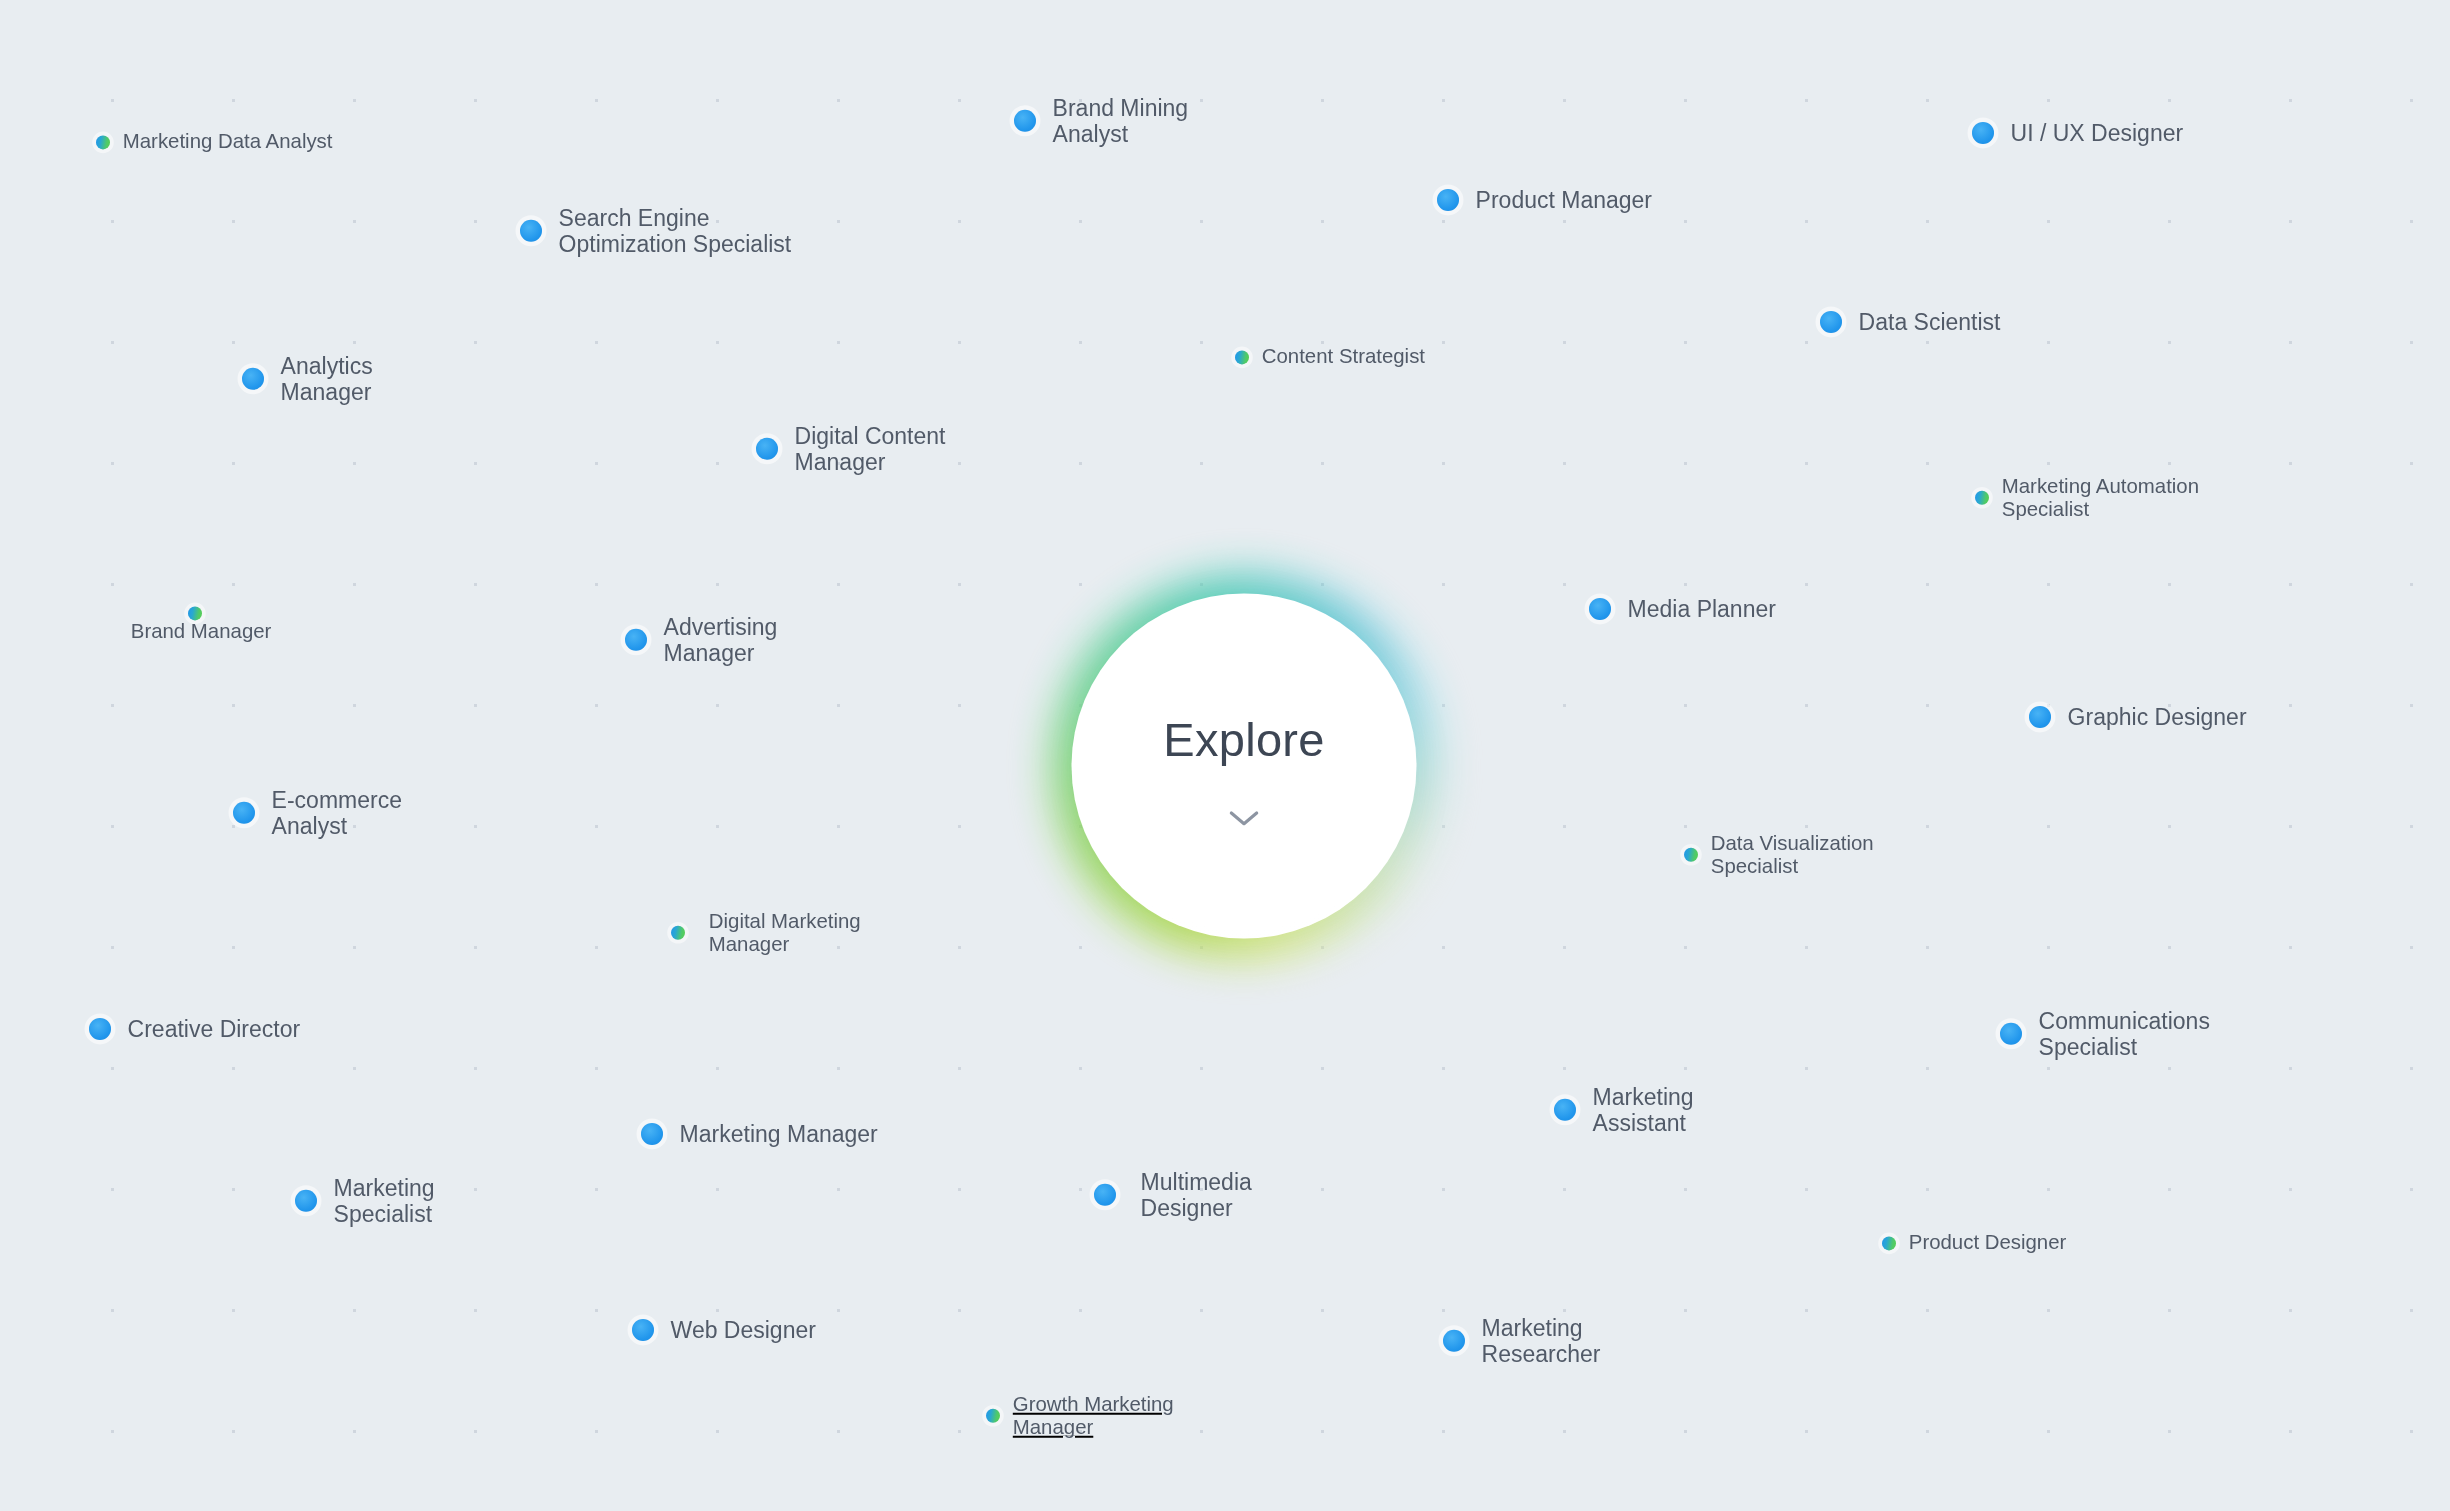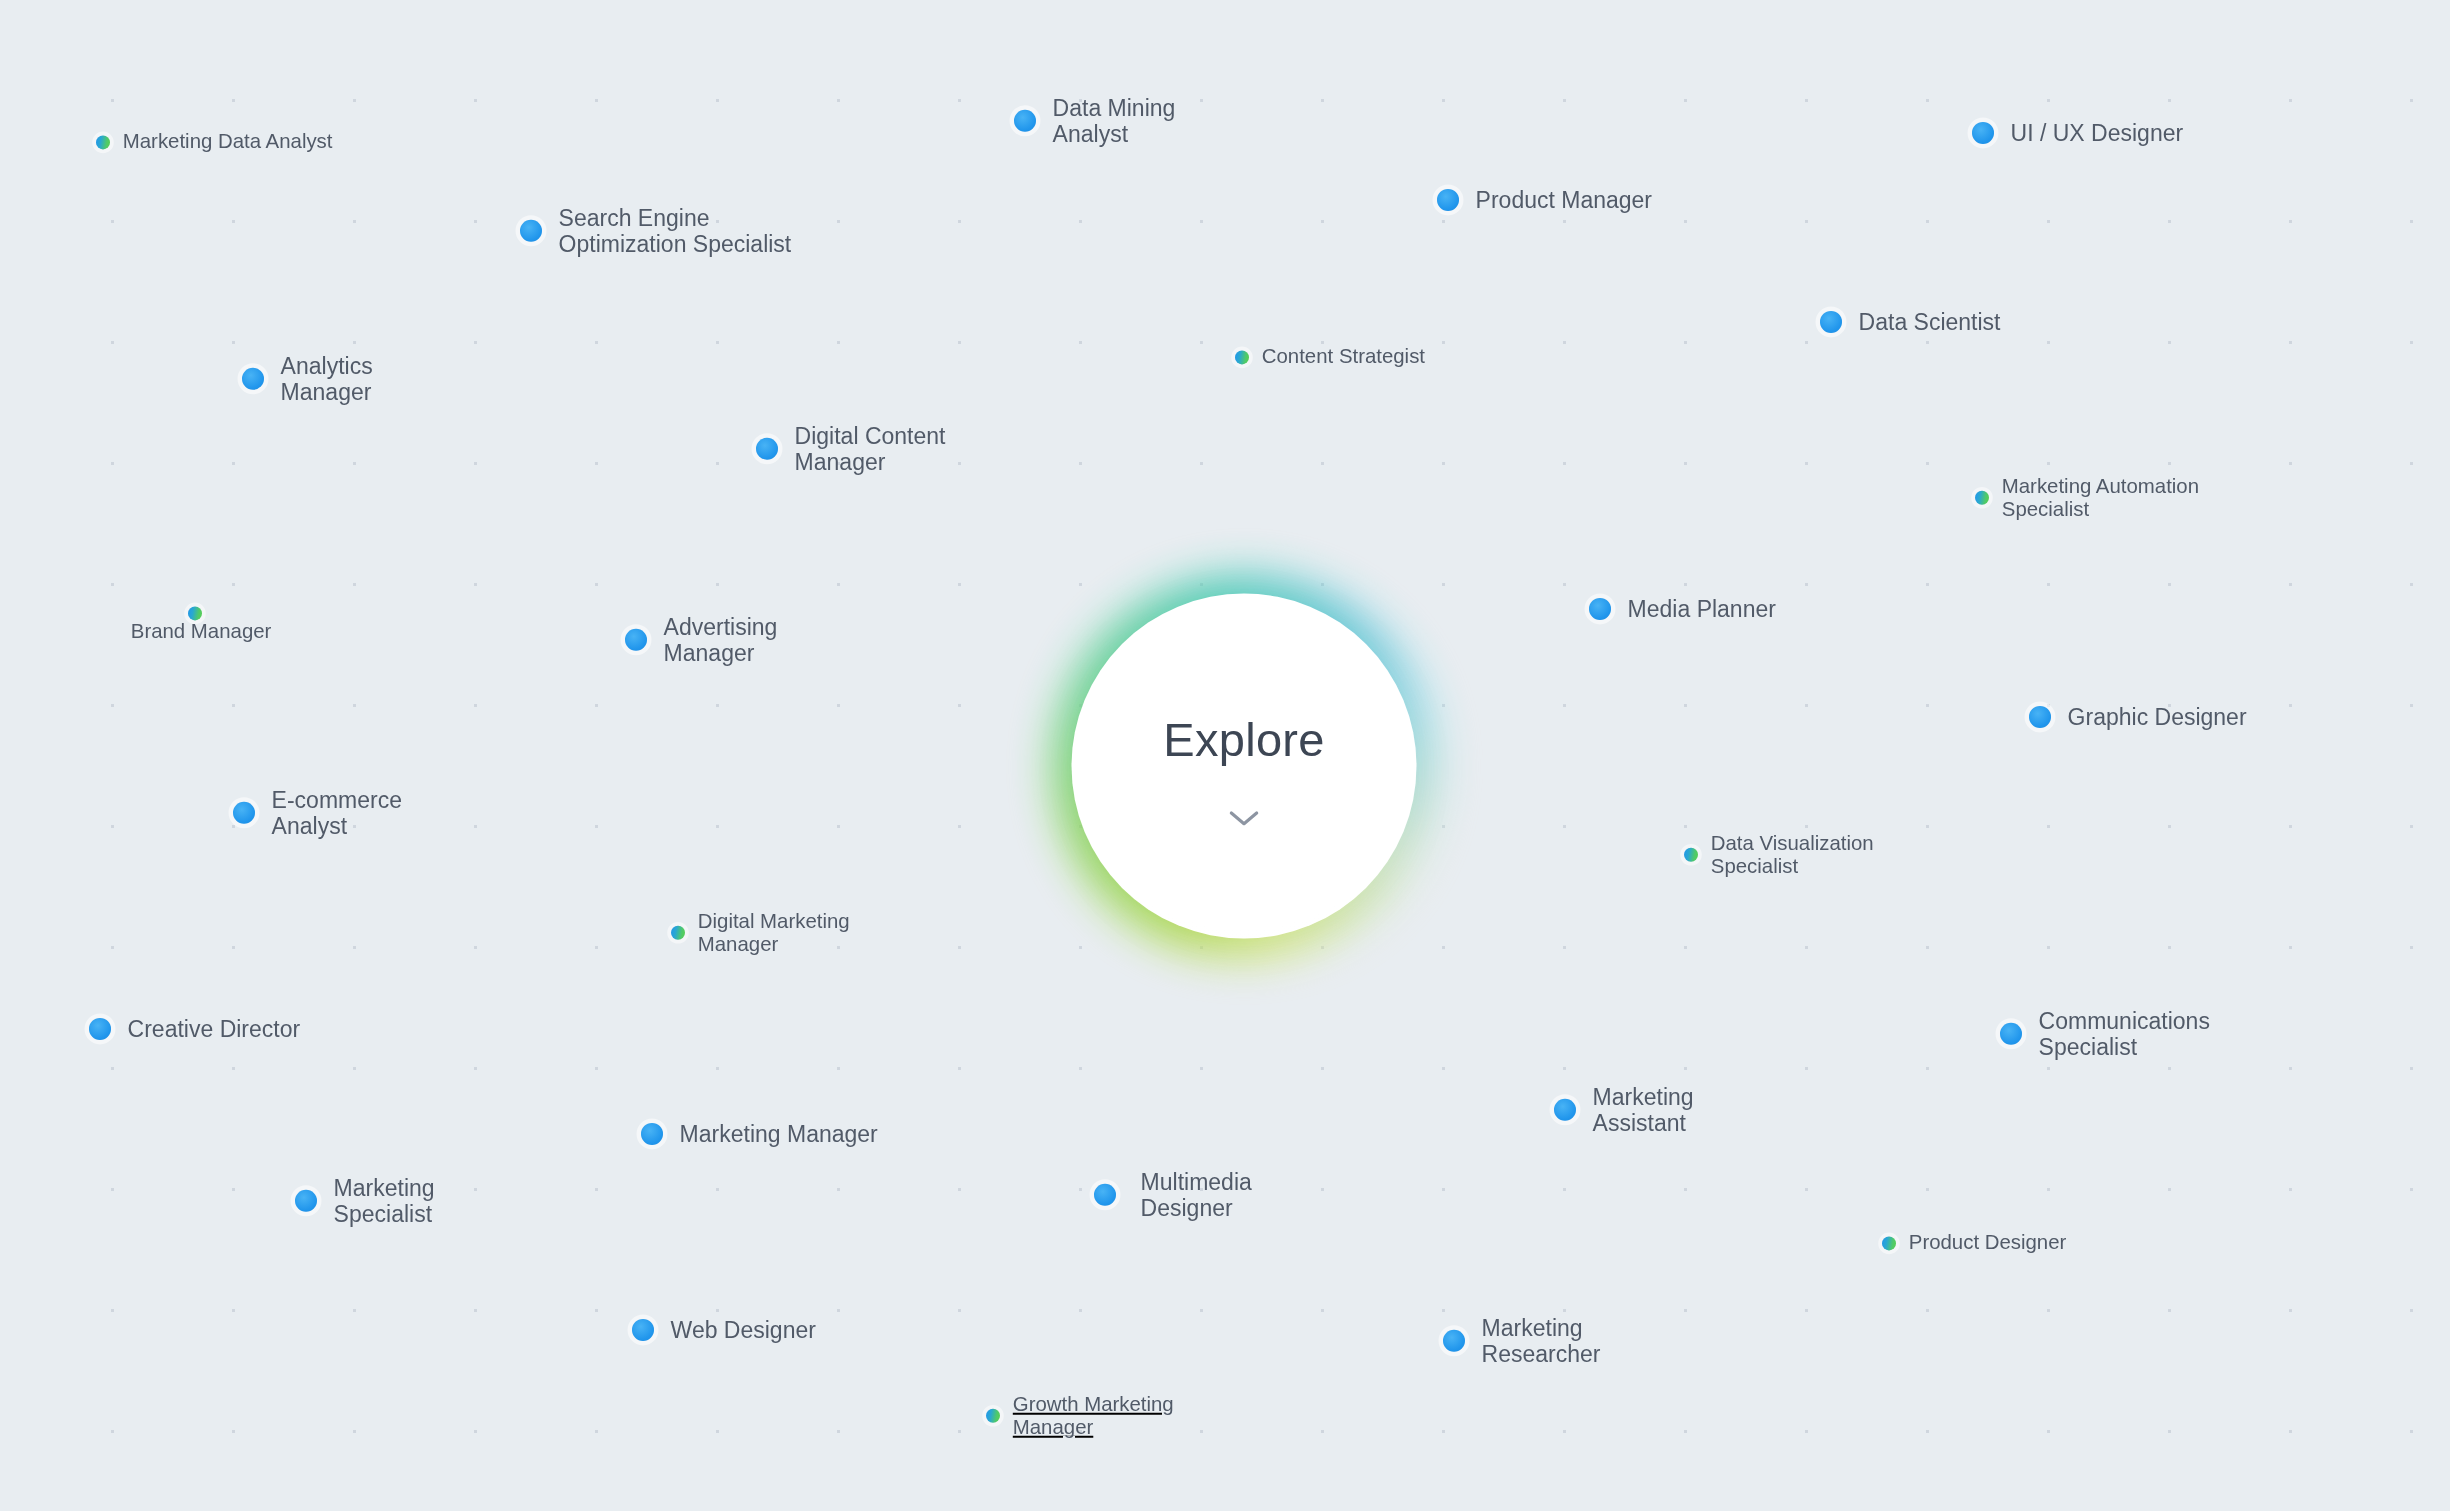--- a/index.html
+++ b/index.html
@@ -128,21 +128,21 @@
 </style>
 </head>
 <body>
 
 <div id="canvas">
 
   <div id="dot-grid"></div>
 
   <div id="node-layer">
       <div class="node sz-sm" style="left: 96px; top: 142px;"><span class="node-dot gradient"></span><span class="node-label">Marketing Data Analyst</span></div>
-      <div class="node sz-md" style="left: 1014px; top: 121px;"><span class="node-dot blue"></span><span class="node-label">Data Mining
+      <div class="node sz-md" style="left: 1014px; top: 121px;"><span class="node-dot blue"></span><span class="node-label">Brand Mining
 Analyst</span></div>
       <div class="node sz-md" style="left: 1972px; top: 133px;"><span class="node-dot blue"></span><span class="node-label">UI / UX Designer</span></div>
       <div class="node sz-md" style="left: 520px; top: 231px;"><span class="node-dot blue"></span><span class="node-label">Search Engine
 Optimization Specialist</span></div>
       <div class="node sz-md" style="left: 1437px; top: 200px;"><span class="node-dot blue"></span><span class="node-label">Product Manager</span></div>
       <div class="node sz-md" style="left: 1820px; top: 322px;"><span class="node-dot blue"></span><span class="node-label">Data Scientist</span></div>
       <div class="node sz-sm" style="left: 1235px; top: 357px;"><span class="node-dot gradient"></span><span class="node-label">Content Strategist</span></div>
       <div class="node sz-md" style="left: 242px; top: 379px; align-items: center;"><span class="node-dot blue"></span><span class="node-label">Analytics
 Manager</span></div>
       <div class="node sz-md" style="left: 756px; top: 449px;"><span class="node-dot blue"></span><span class="node-label">Digital Content
@@ -151,21 +151,21 @@
 Specialist</span></div>
       <div class="node sz-sm" style="left: 118px; top: 625px; flex-direction: column;"><span class="node-dot gradient"></span><span class="node-label">Brand Manager</span></div>
       <div class="node sz-md" style="left: 1589px; top: 609px;"><span class="node-dot blue"></span><span class="node-label">Media Planner</span></div>
       <div class="node sz-md" style="left: 625px; top: 640px;"><span class="node-dot blue"></span><span class="node-label">Advertising
 Manager</span></div>
       <div class="node sz-md" style="left: 2029px; top: 717px;"><span class="node-dot blue"></span><span class="node-label">Graphic Designer</span></div>
       <div class="node sz-md" style="left: 233px; top: 813px;"><span class="node-dot blue"></span><span class="node-label">E-commerce
 Analyst</span></div>
       <div class="node sz-sm" style="left: 1684px; top: 855px;"><span class="node-dot gradient"></span><span class="node-label">Data Visualization
 Specialist</span></div>
-      <div class="node sz-sm" style="left: 671px; top: 933px;"><span class="node-dot gradient"></span><span class="node-label">Digital Marketing
+      <div class="node sz-sm" style="left: 671px; top: 933px; gap: 11px;"><span class="node-dot gradient"></span><span class="node-label">Digital Marketing
 Manager</span></div>
       <div class="node sz-md" style="left: 89px; top: 1029px; justify-content: space-between;"><span class="node-dot blue"></span><span class="node-label">Creative Director</span></div>
       <div class="node sz-md" style="left: 2000px; top: 1034px;"><span class="node-dot blue"></span><span class="node-label">Communications
 Specialist</span></div>
       <div class="node sz-md" style="left: 1554px; top: 1110px;"><span class="node-dot blue"></span><span class="node-label">Marketing
 Assistant</span></div>
       <div class="node sz-md" style="left: 641px; top: 1134px;"><span class="node-dot blue"></span><span class="node-label">Marketing Manager</span></div>
       <div class="node sz-md" style="left: 295px; top: 1201px;"><span class="node-dot blue"></span><span class="node-label">Marketing
 Specialist</span></div>
       <div class="node sz-md" style="left: 1094px; top: 1195px; gap: 8px;"><span class="node-dot blue"></span><span class="node-label">Multimedia

